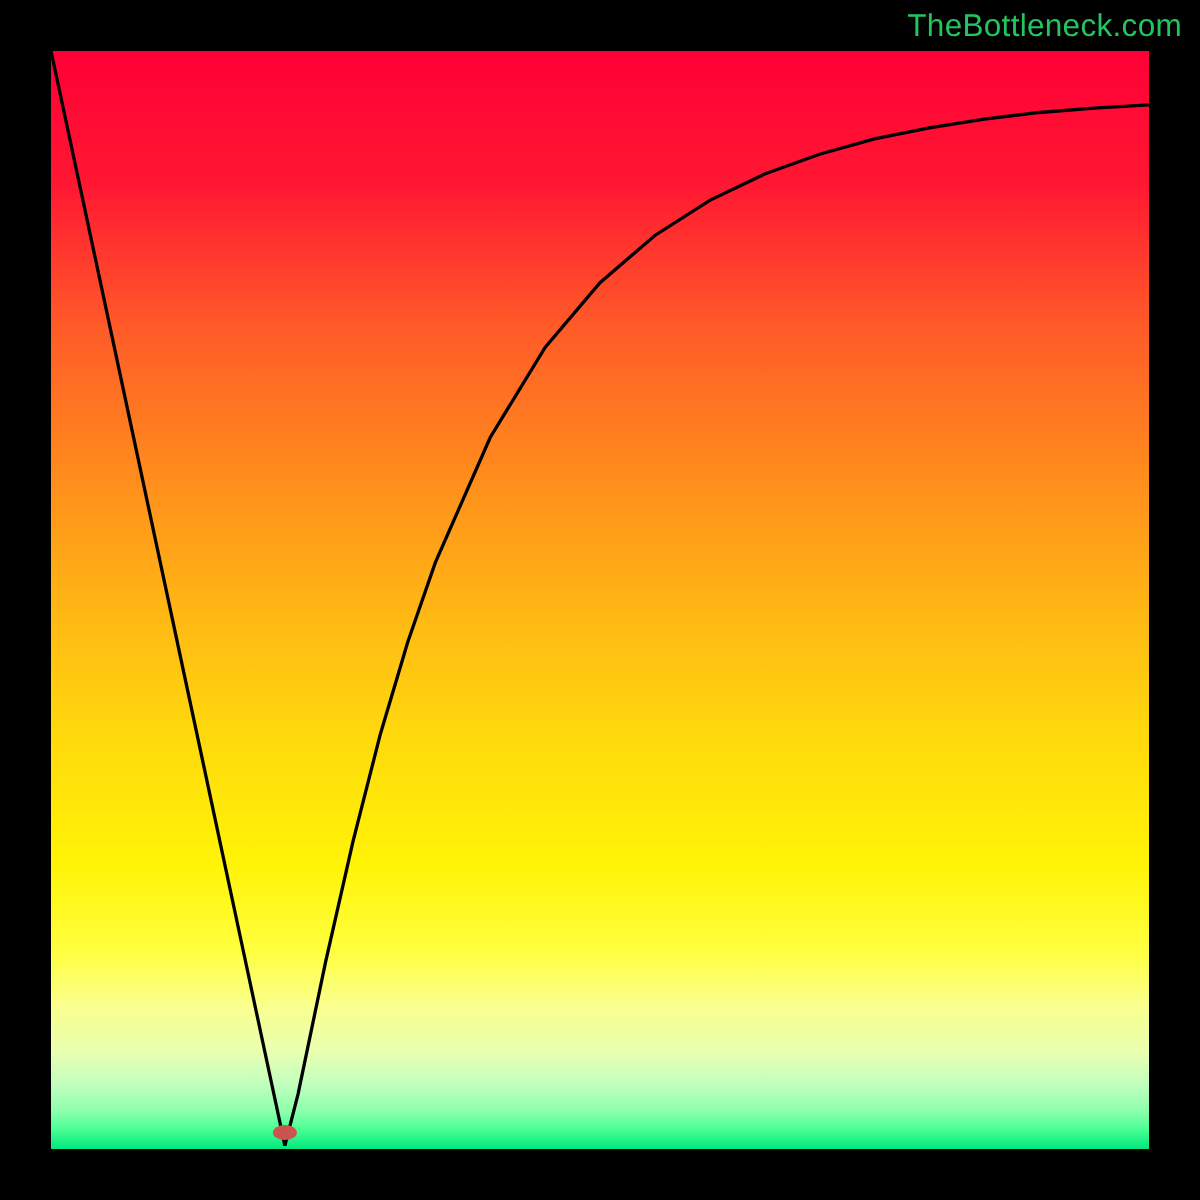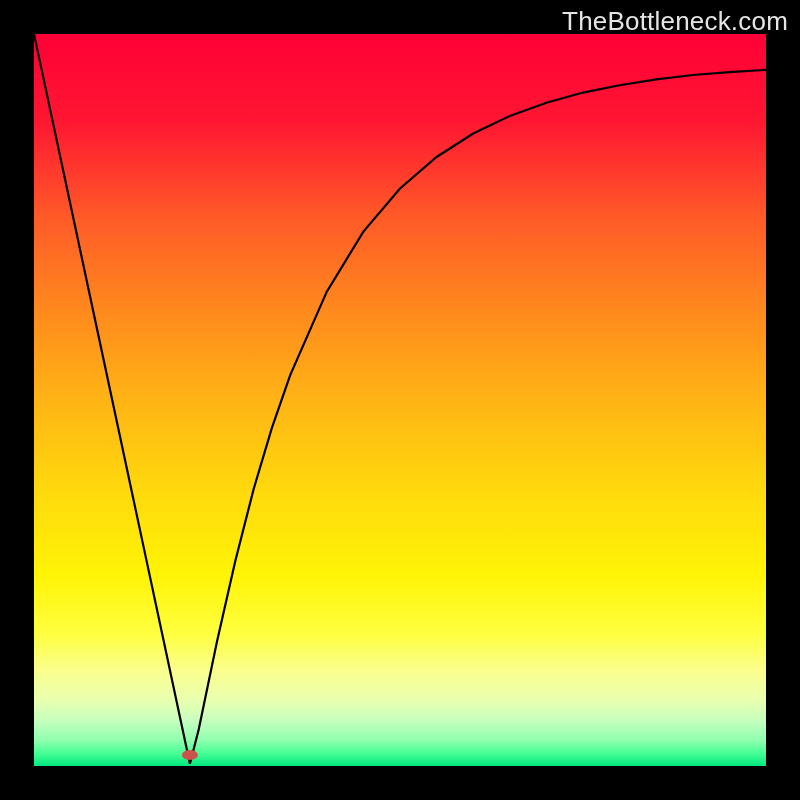--- a/index.html
+++ b/index.html
@@ -37,22 +37,22 @@
     position: absolute;
     left: 0;
     top: 0;
     width: 100%;
     height: 100%;
   }
   .watermark {
     position: absolute;
     top: 6px;
     right: 12px;
-    color: #e5e5e5;
-    font-size: 26px;
+    color: #22c55e;
+    font-size: 21px;
     font-weight: 400;
     letter-spacing: 0.2px;
     user-select: none;
   }
 </style>
 </head>
 <body>
 
 <div class="frame">
 

